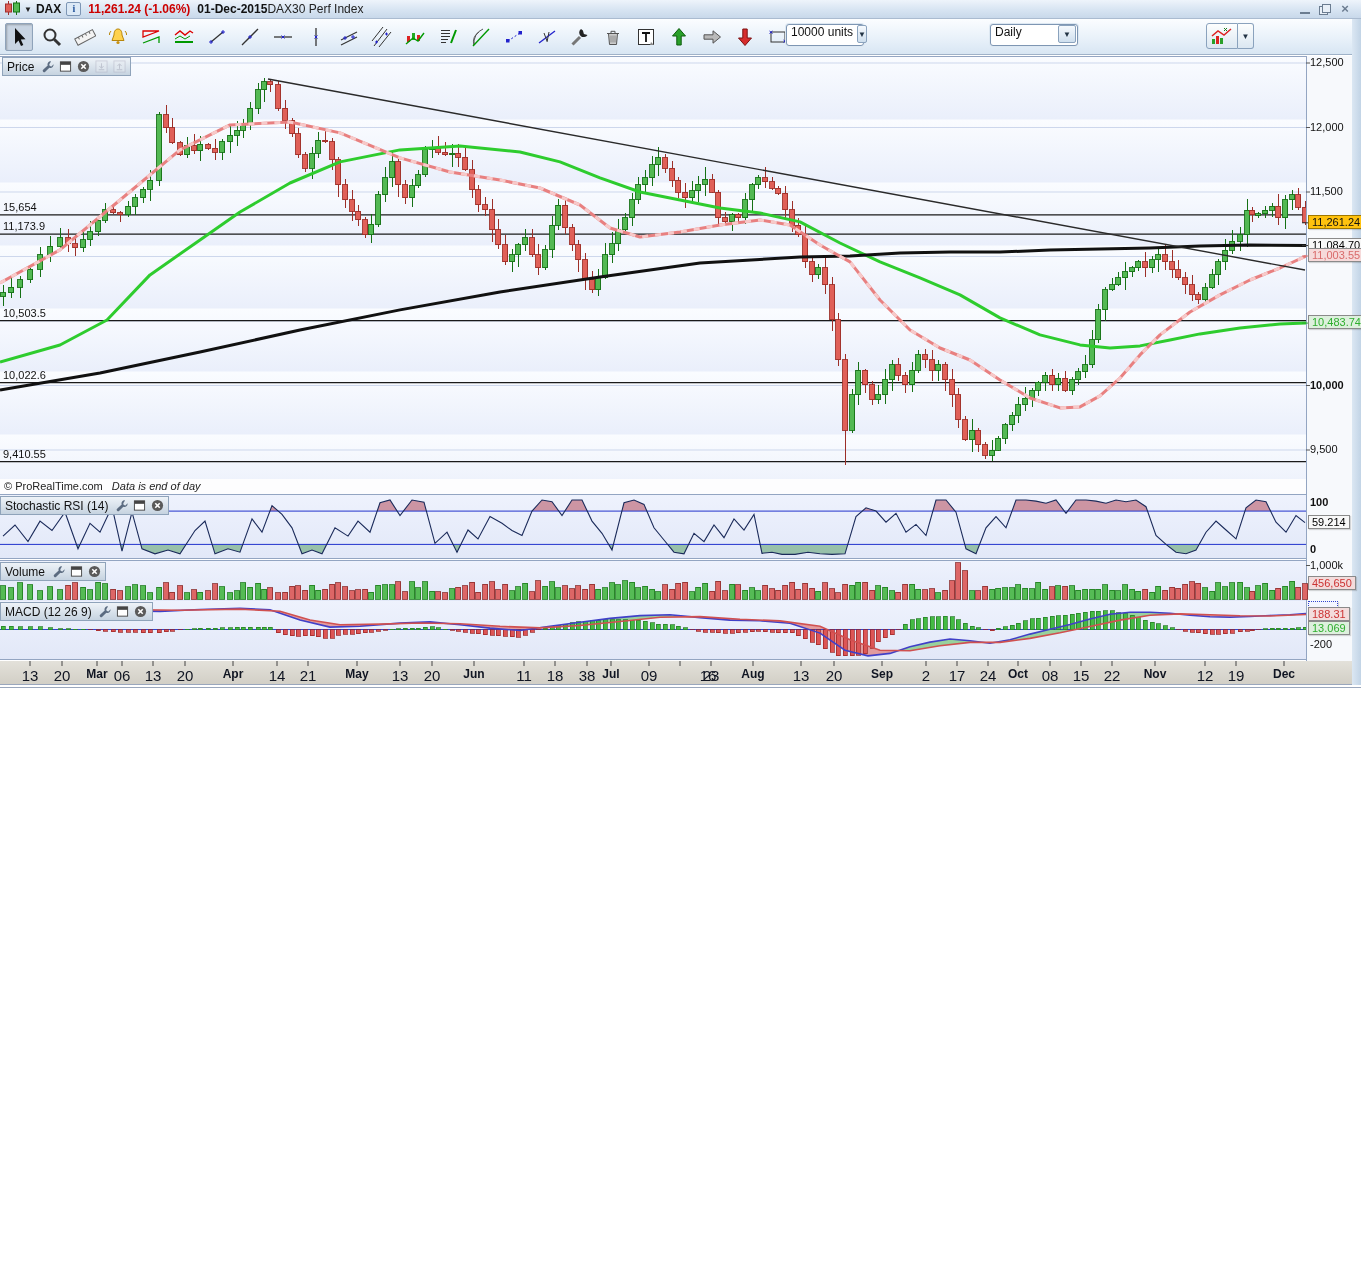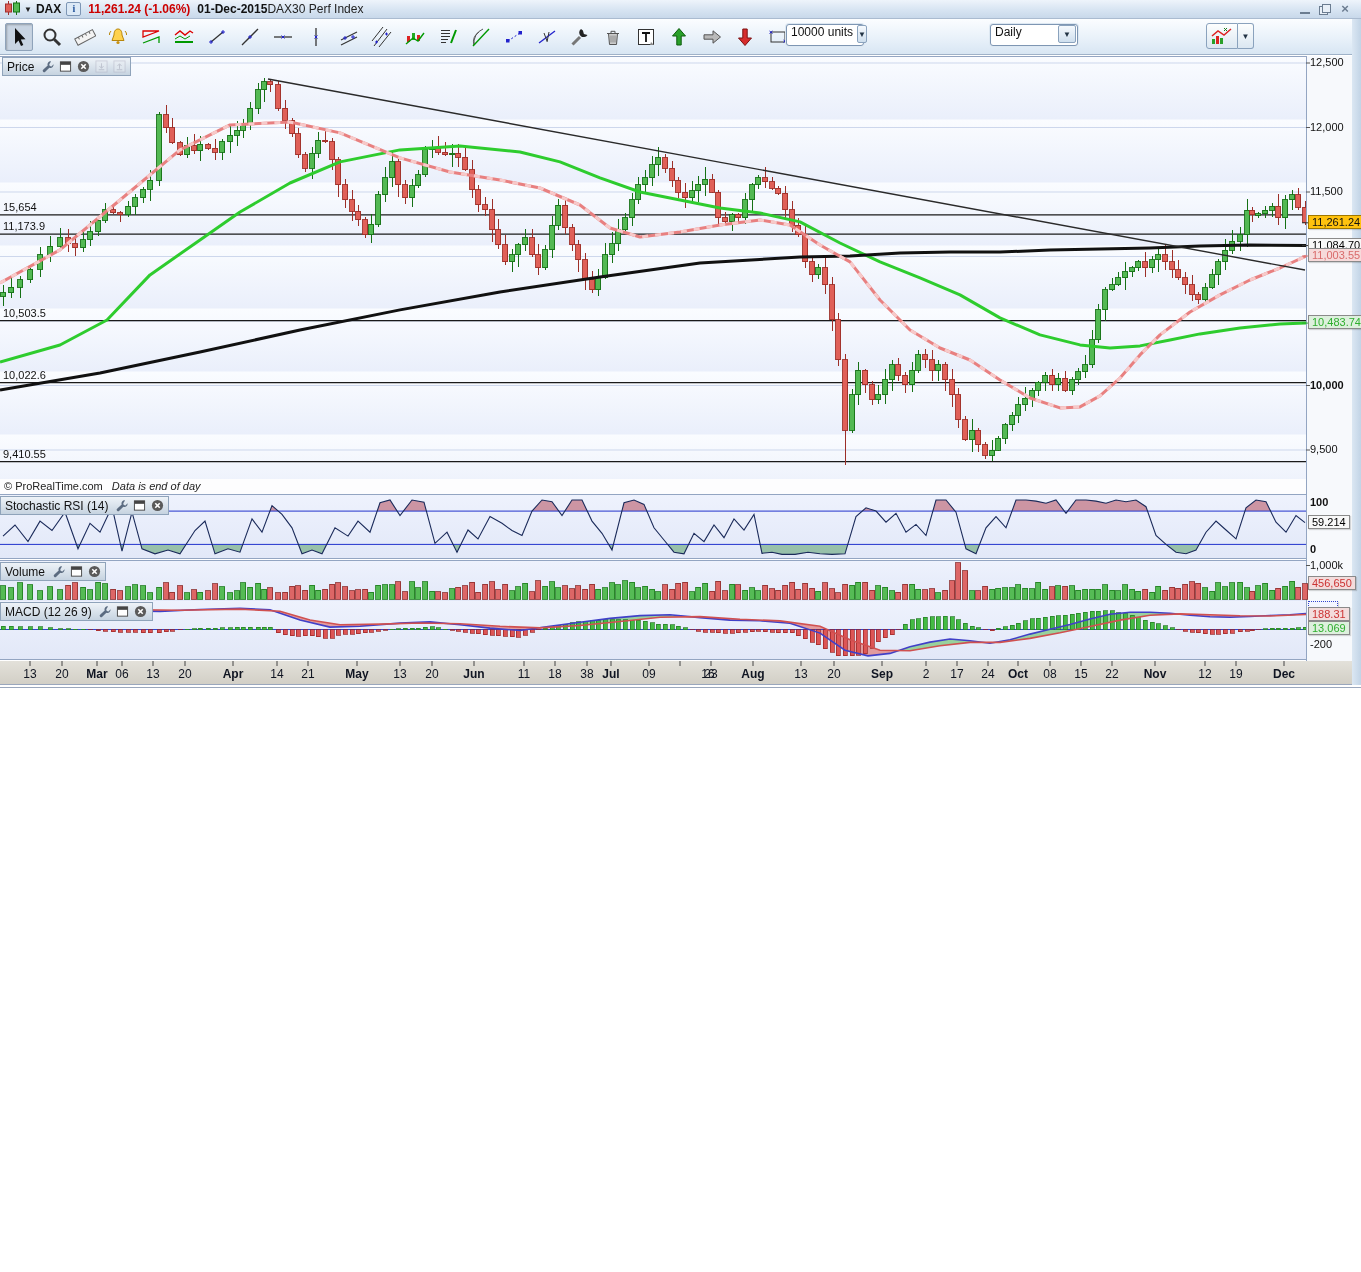--- a/index.html
+++ b/index.html
@@ -55,21 +55,21 @@
   .lvl-label{position:absolute;font-size:11px;color:#111;pointer-events:none;}
   .axis-label{position:absolute;left:1310px;font-size:11px;color:#111;white-space:nowrap;}
   .axis-label.b{font-weight:bold;}
   .badge{position:absolute;left:1308px;font-size:11px;padding:0px 3px;border:1px solid #8a8a8a;background:#fff;color:#111;white-space:nowrap;box-shadow:1px 1px 1px rgba(0,0,0,.15);}
   .badge.last{background:#ffc20e;border-color:#a07800;font-weight:normal;}
   .badge.plain{background:#f8f8f8;color:#000;}
   .badge.pink{background:#f6dada;color:#d96b6b;}
   .badge.green{background:#ddf0dd;color:#2fae2f;}
   .badge.redtx{background:#f3dcdc;color:#cc3333;}
   .badge.dotted{border:1px dotted #3344cc;background:#f4f6ff;height:7px;padding:0 14px;}
-  .xlbl{position:absolute;font-size:12px;color:#101522;transform:translateX(-50%);top:667px;}
+  .xlbl{position:absolute;font-size:15px;color:#101522;transform:translateX(-50%);top:667px;}
   .xlbl.m{font-weight:bold;font-size:12px;}
   .copy{position:absolute;left:4px;top:480px;font-size:11px;color:#222;}
   .copy i{margin-left:6px;}
 </style>
 </head>
 <body>
 
 <div class="window">
   <div class="titlebar">
     <span class="sp"><svg width="7" height="14">

